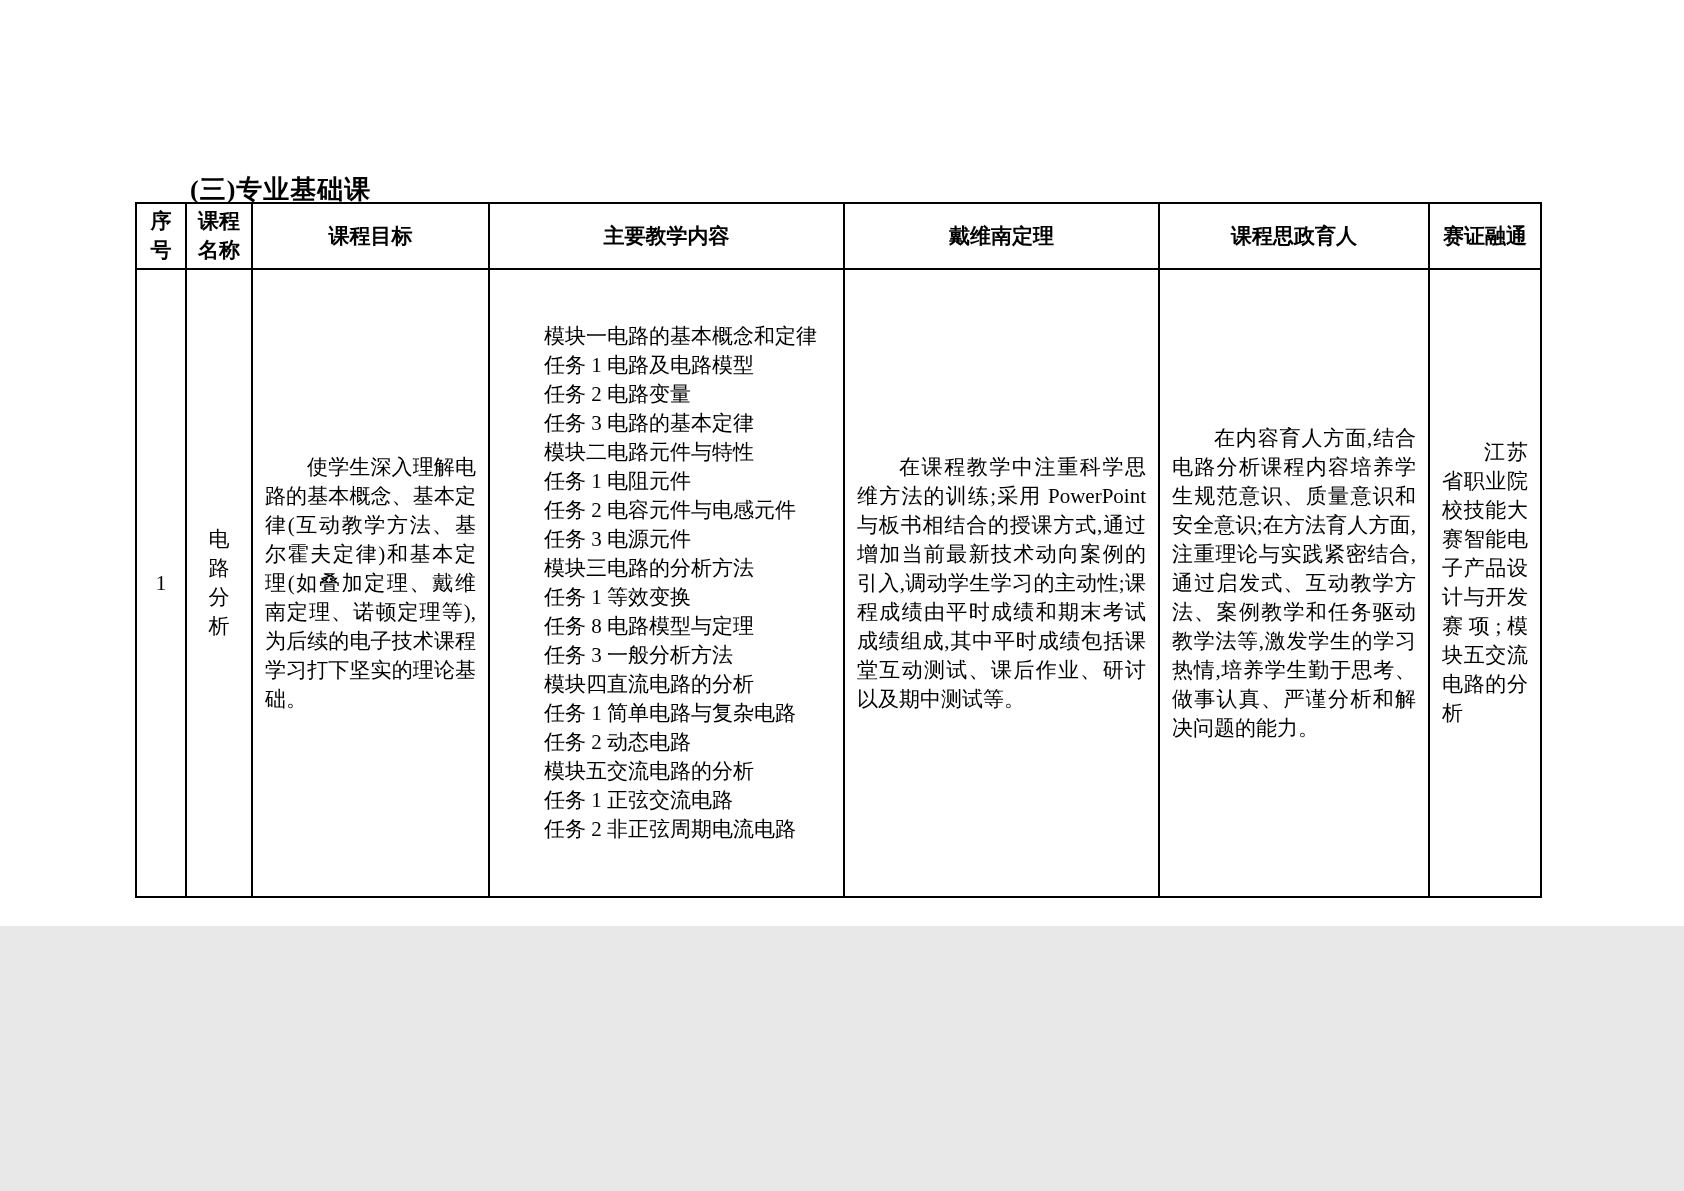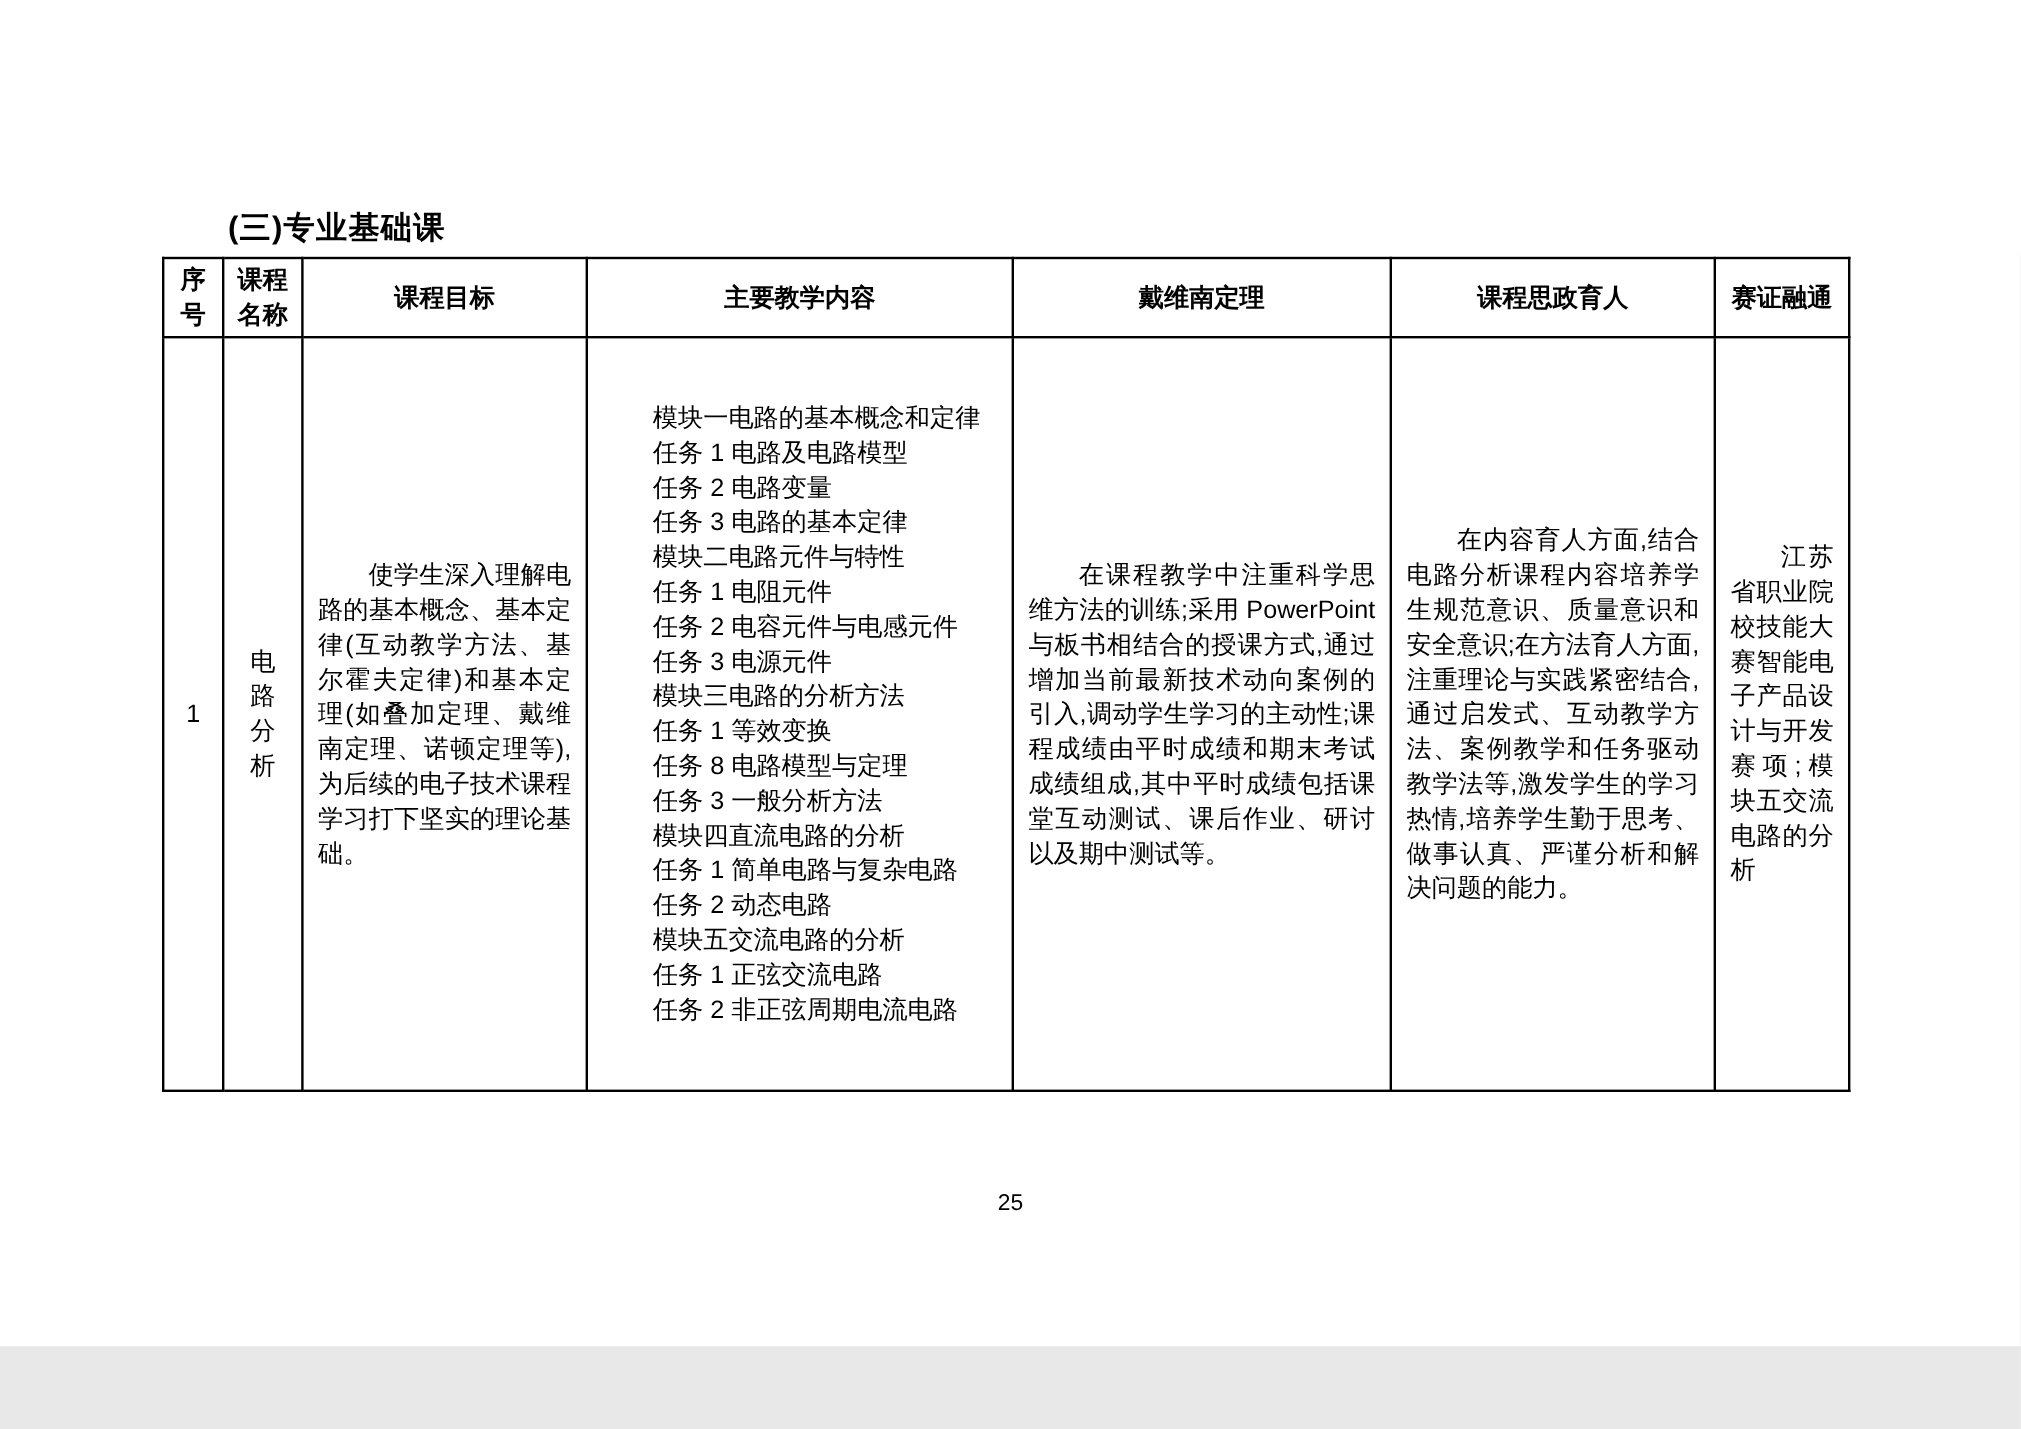--- a/index.html
+++ b/index.html
@@ -1,32 +1,32 @@
 <!DOCTYPE html>
 <html><head>
 <meta charset="utf-8">
 <style>
   html,body{margin:0;padding:0;background:#e8e8e8;}
   .page{
     position:relative;
-    width:1684px;height:1122px;
+    width:1684px;height:926px;
     background:#ffffff;
-    font-family:Liberation Sans, sans-serif;
+    font-family:Liberation Serif, serif;
     color:#000;
     overflow:hidden;
   }
   .section-title{
     position:absolute;
     left:190px;top:172px;
     font-size:26px;font-weight:bold;
     letter-spacing:1px;
   }
   table.course-table{
     position:absolute;
-    left:135px;top:214px;
+    left:135px;top:202px;
     width:1405px;
     border-collapse:collapse;
     table-layout:fixed;
   }
   table.course-table th,
   table.course-table td{
     border:2px solid #000;
     vertical-align:middle;
     font-size:21px;
     line-height:29px;

